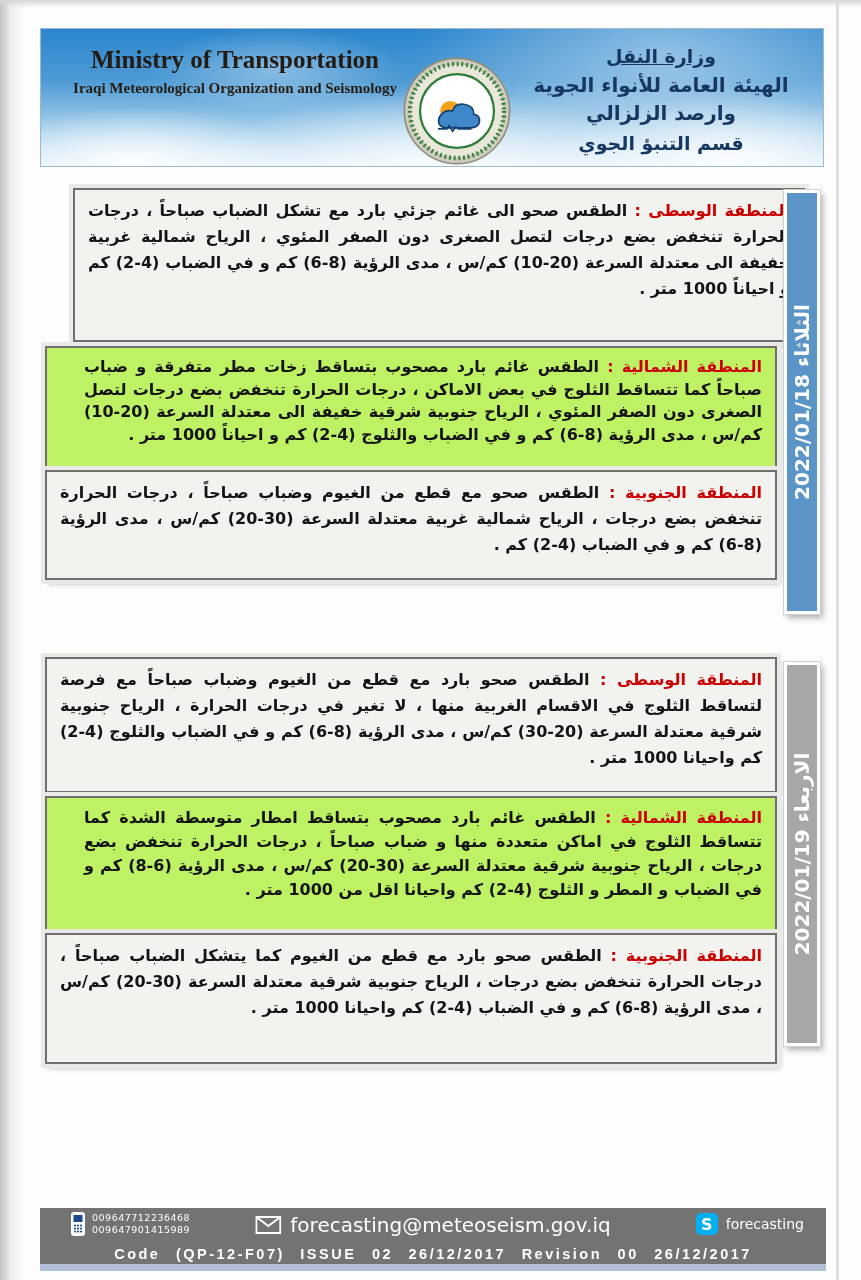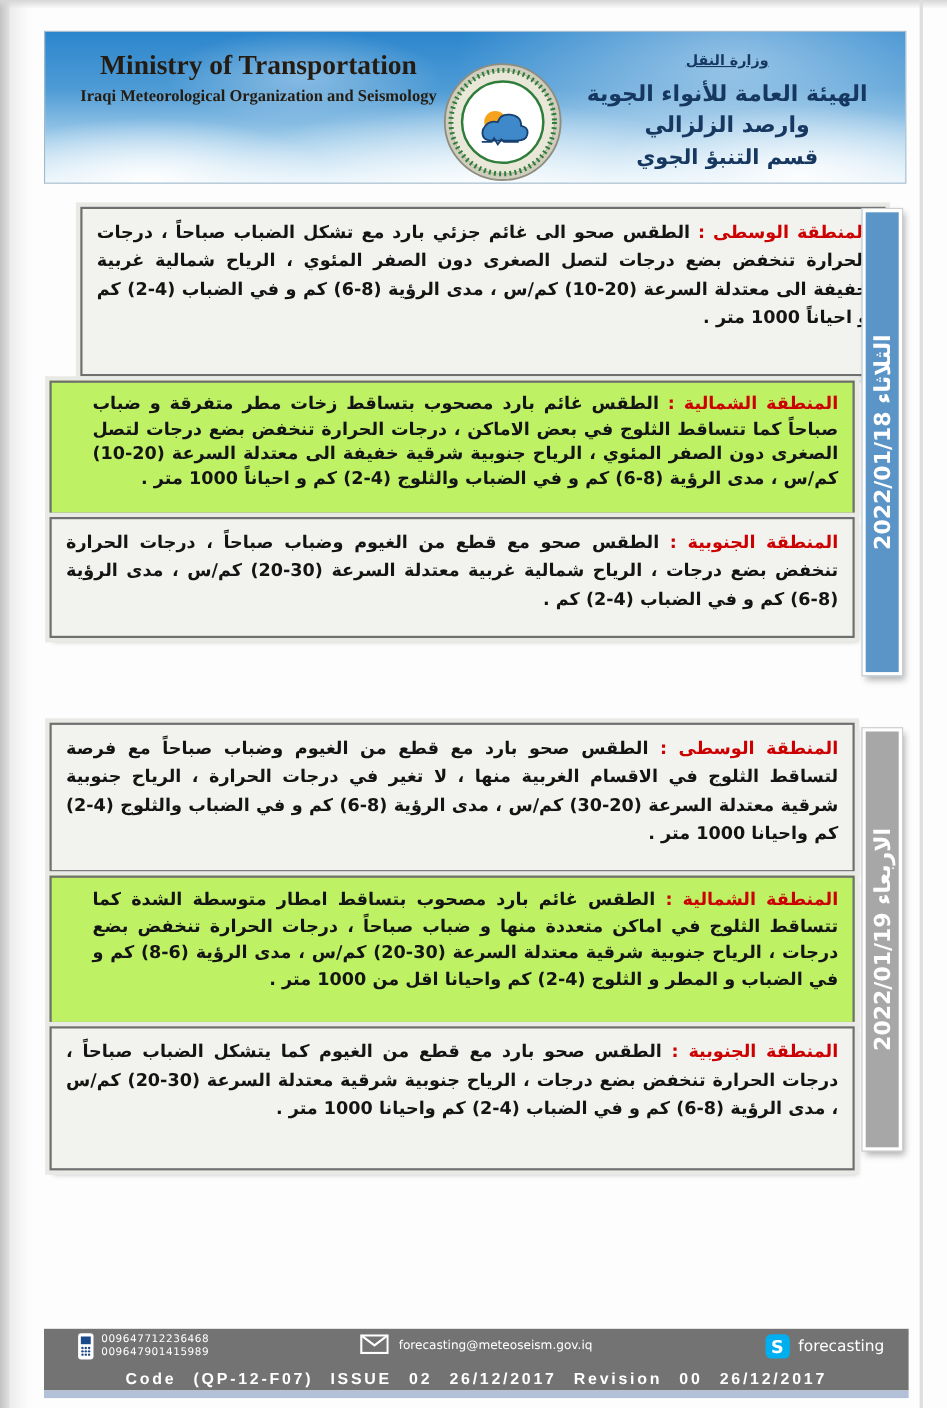--- a/index.html
+++ b/index.html
@@ -26,21 +26,21 @@
       radial-gradient(ellipse 420px 220px at 80% 20%, rgba(255,255,255,.45), rgba(255,255,255,0) 60%),
       radial-gradient(ellipse 180px 60px at 30% 30%, rgba(255,255,255,.35), rgba(255,255,255,0) 70%),
       linear-gradient(180deg,#2c86cd 0%,#4e9bd5 38%,#9dcae9 70%,#e2f1fa 100%);}
   .banner-en{position:absolute;left:14px;top:16px;width:360px;text-align:center;
     font-family:"Liberation Serif",serif;color:#241c12;font-weight:700;}
   .banner-en .l1{font-size:25px;line-height:30px;}
   .banner-en .l2{font-size:15px;line-height:26px;}
   .banner-en .l3{font-size:16px;line-height:26px;}
   .banner-ar{position:absolute;right:12px;top:12px;width:300px;text-align:center;
     direction:rtl;color:#16375f;font-weight:700;}
-  .banner-ar .l1{font-size:13px;line-height:30px;text-decoration:underline;}
+  .banner-ar .l1{font-size:19px;line-height:30px;text-decoration:underline;}
   .banner-ar .l2{font-size:20px;line-height:28px;}
   .banner-ar .l3{font-size:19px;line-height:32px;}
   .logo{position:absolute;left:358px;top:26px;width:116px;height:112px;}
 
   
   .block{position:absolute;left:45px;width:732px;background:#f2f2ee;
     border:2px solid #6f6f6f;box-sizing:border-box;
     box-shadow:0 0 0 4px #e9e9e6, 3px 4px 5px rgba(0,0,0,.28);
     overflow:hidden;}
   .block.tint{background:#bef264;padding-left:24px;}
@@ -61,21 +61,21 @@
   .bar-blue{background:#5b94c6;}
   .bar-gray{background:#a7a7a7;}
 
   
   .footer{position:absolute;left:40px;top:1208px;width:786px;height:56px;
     background:#737373;color:#fff;}
   .f-contact{position:absolute;left:0;top:0;right:0;height:34px;}
   .f-phone{position:absolute;left:30px;top:3px;display:flex;align-items:center;gap:6px;}
   .f-phone-nums{font-size:9.5px;line-height:12px;letter-spacing:.5px;}
   .f-email{position:absolute;left:50%;top:5px;transform:translateX(-50%);
-    display:flex;align-items:center;gap:9px;font-size:11px;justify-content:flex-end;}
+    display:flex;align-items:center;gap:9px;font-size:20px;justify-content:flex-end;}
   .f-skype{position:absolute;right:22px;top:5px;display:flex;align-items:center;gap:8px;font-size:14px;}
   .skype-badge{width:22px;height:22px;background:#00aff0;border-radius:5px;color:#fff;
     font-weight:700;font-size:16px;display:flex;align-items:center;justify-content:center;}
   .f-code{position:absolute;left:0;right:0;bottom:2px;text-align:center;
     font-size:14.5px;font-weight:700;letter-spacing:2.5px;word-spacing:9px;
     font-family:"Liberation Sans",sans-serif;white-space:nowrap;}
   .footer-strip{position:absolute;left:40px;top:1264px;width:786px;height:7px;background:#b3c1d8;}
 </style>
 </head>
 <body>

